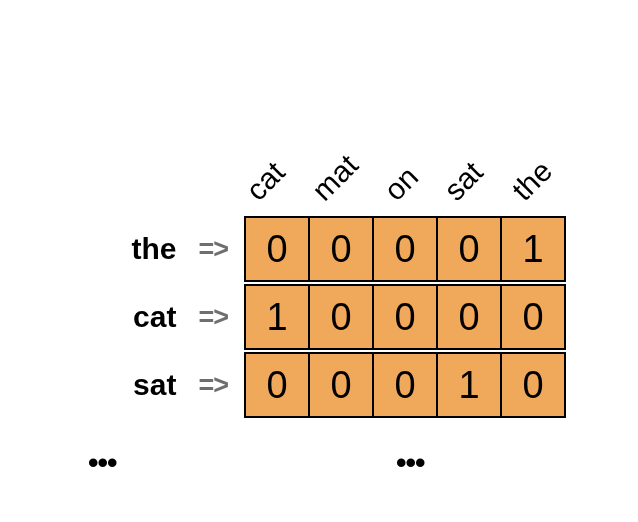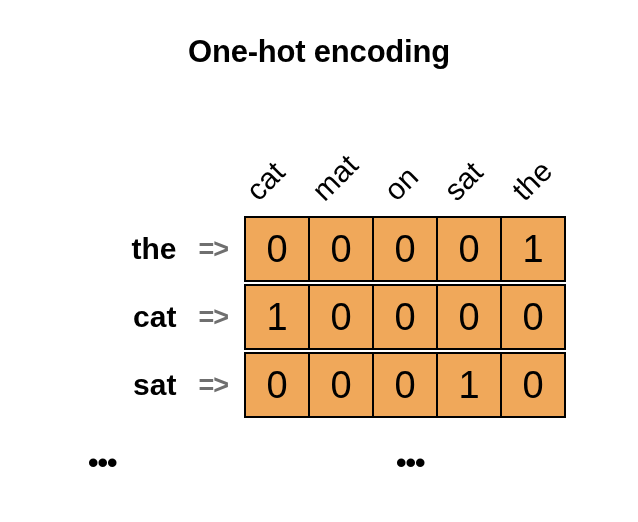--- a/index.html
+++ b/index.html
@@ -129,21 +129,20 @@
     letter-spacing: -1px;
   }
   .ellipsis.left  { left: 88px;  top: 448px; }
   .ellipsis.right { left: 396px; top: 448px; }
 </style>
 </head>
 <body>
 
 <div id="figure">
 
-  <div class="title">One-hot encoding</div>
 
   <div class="col-headers">
     <div class="col-header" style="left: 262px;">cat</div>
     <div class="col-header" style="left: 328px;">mat</div>
     <div class="col-header" style="left: 400px;">on</div>
     <div class="col-header" style="left: 460px;">sat</div>
     <div class="col-header" style="left: 528px;">the</div>
   </div>
 
   <div class="row-labels">

